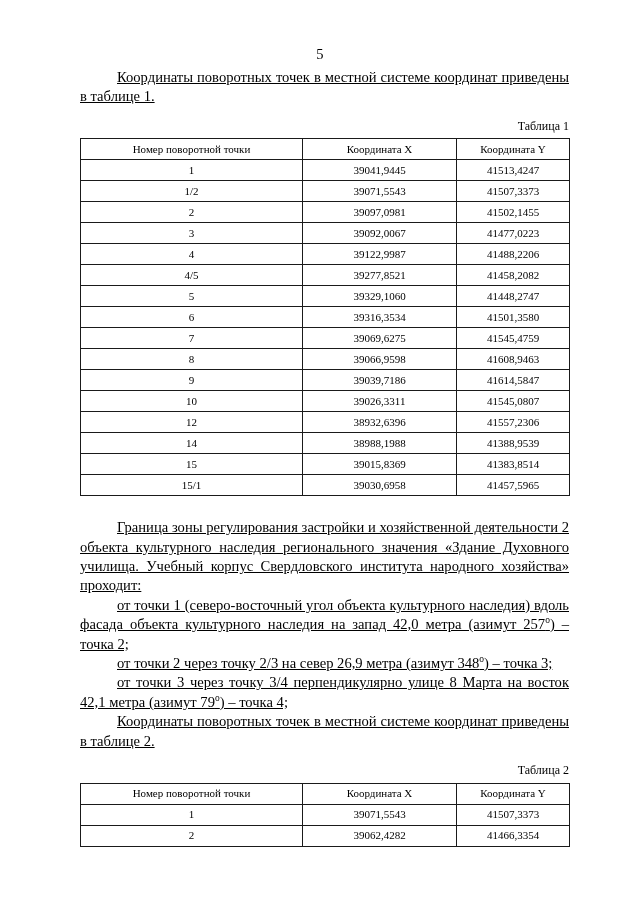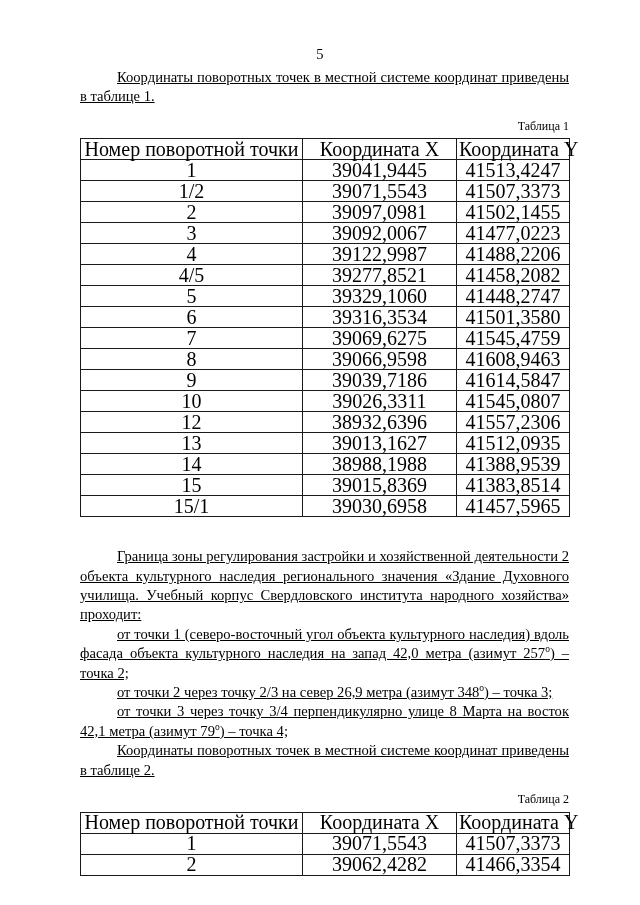--- a/index.html
+++ b/index.html
@@ -51,22 +51,22 @@
     font-size: 12px;
     line-height: 19.4px;
     text-align: right;
     padding-top: 1px;
     padding-right: 0px;
   }
   table.coords {
     border-collapse: collapse;
     width: 489px;
     table-layout: fixed;
-    margin: 2px 0 16px 0;
-    font-size: 20px;
+    margin: 2px 0 8px 0;
+    font-size: 11px;
   }
   table.coords th,
   table.coords td {
     border: 1px solid #1a1a1a;
     text-align: center;
     padding: 1px 2px 2px 2px;
     line-height: 16.4px;
     font-weight: normal;
     height: 17px;
     vertical-align: middle;
@@ -171,25 +171,20 @@
             <td>10</td>
             <td>39026,3311</td>
             <td>41545,0807</td>
           </tr>
           <tr>
             <td>12</td>
             <td>38932,6396</td>
             <td>41557,2306</td>
           </tr>
           <tr>
-            <td>13</td>
-            <td>39013,1627</td>
-            <td>41512,0935</td>
-          </tr>
-          <tr>
             <td>14</td>
             <td>38988,1988</td>
             <td>41388,9539</td>
           </tr>
           <tr>
             <td>15</td>
             <td>39015,8369</td>
             <td>41383,8514</td>
           </tr>
           <tr>

